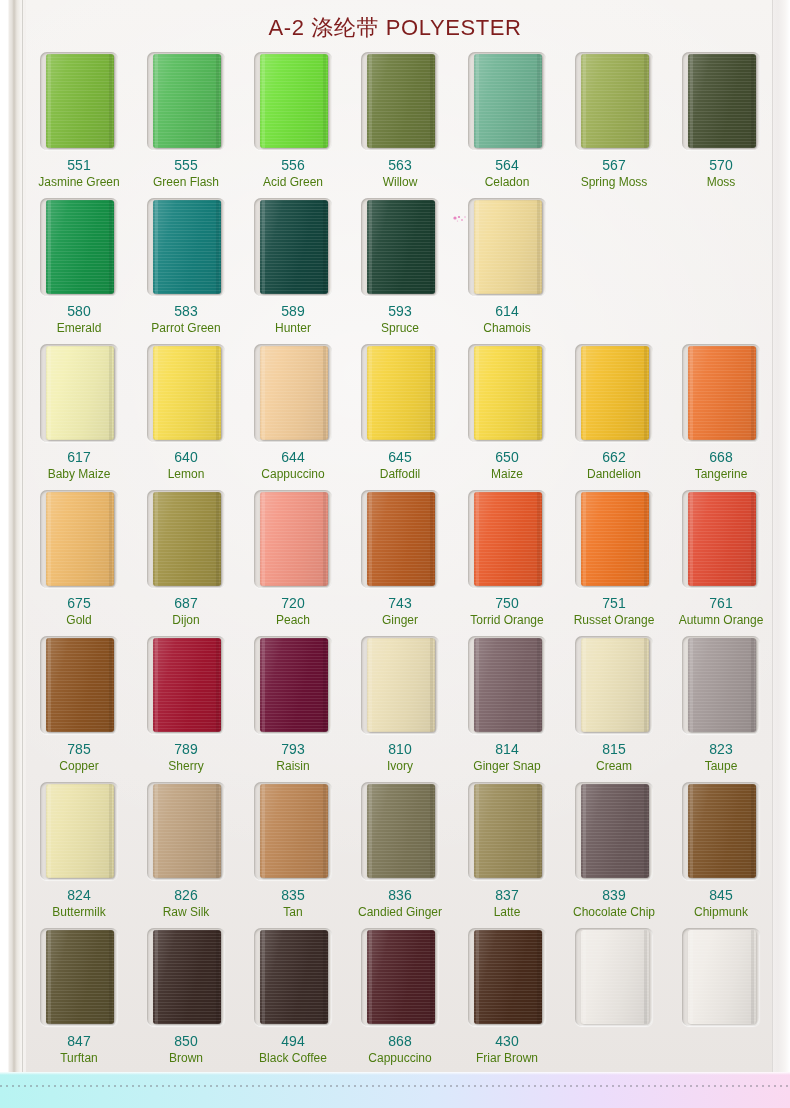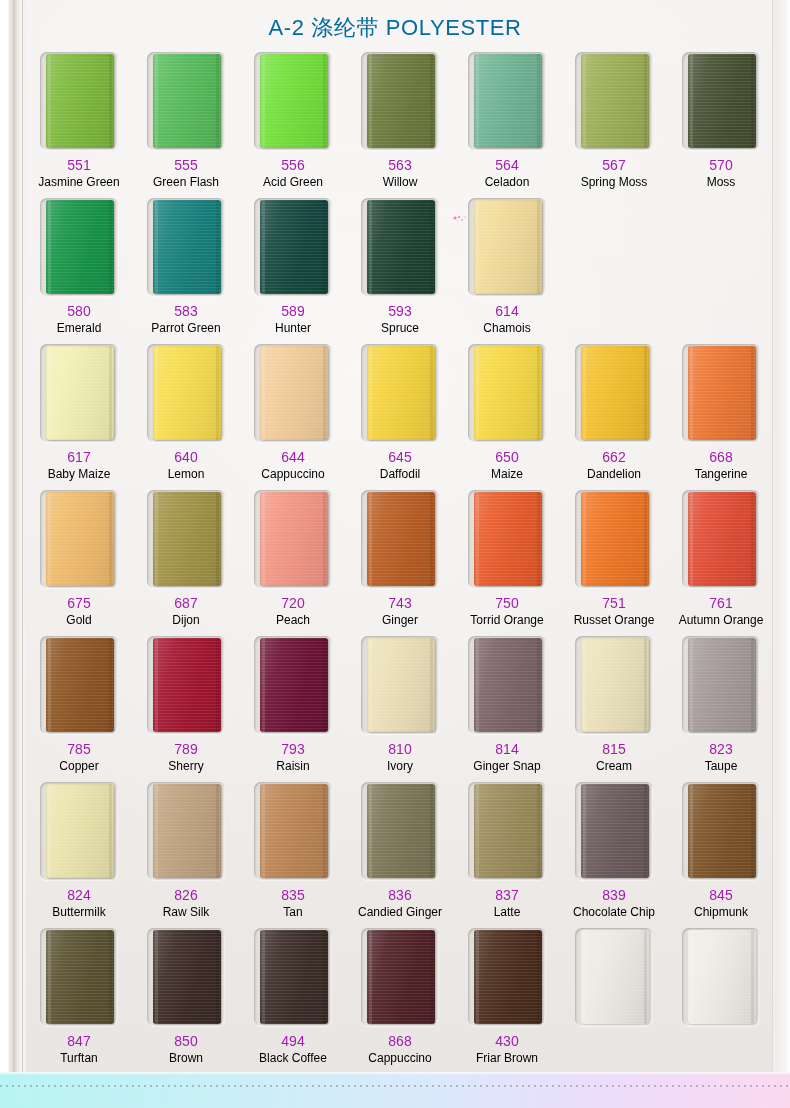--- a/index.html
+++ b/index.html
@@ -70,21 +70,21 @@
   }
 
   
   #card-title {
     position: absolute;
     left: 0; top: 13px;
     width: 790px;
     text-align: center;
     font-size: 22px;
     letter-spacing: 0.6px;
-    color: #0369a1;
+    color: #7f1d1d;
     font-family: "Liberation Sans", sans-serif;
     font-weight: 400;
     z-index: 6;
   }
 
   
   #swatch-grid {
     position: absolute;
     left: 28px;
     top: 52px;
@@ -165,28 +165,28 @@
 
   
   .swatch-well.empty .ribbon {
     box-shadow: 1px 1px 2px rgba(60,55,50,0.18);
   }
 
   
   .swatch-code {
     margin-top: 8px;
     font-size: 14px;
-    color: #a21caf;
+    color: #0f766e;
     line-height: 1.05;
     font-family: "Liberation Sans", sans-serif;
   }
   .swatch-name {
     margin-top: 3px;
     font-size: 12px;
-    color: #000000;
+    color: #4d7c0f;
     line-height: 1.05;
     white-space: nowrap;
     font-family: "Liberation Sans", sans-serif;
   }
   .swatch-cell.blank .swatch-code,
   .swatch-cell.blank .swatch-name { visibility: hidden; }
 
   
   .ink-speck {
     position: absolute;

